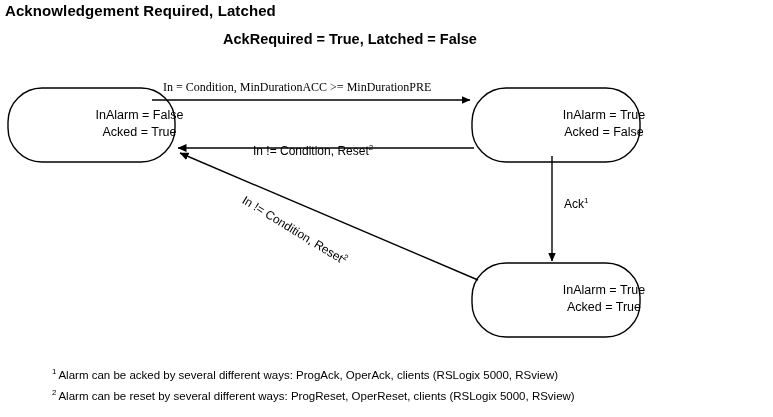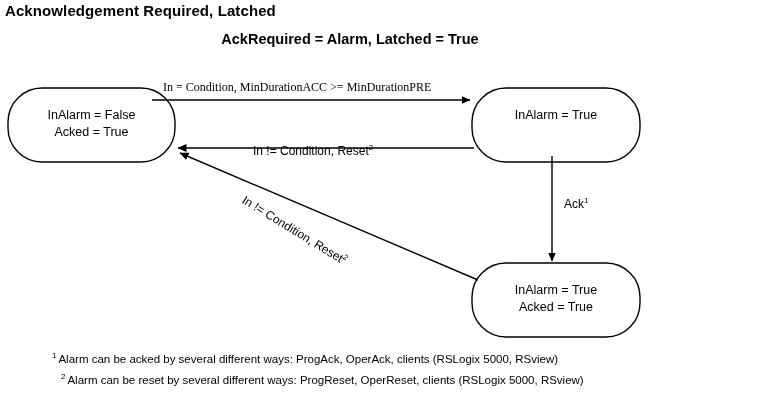--- a/index.html
+++ b/index.html
@@ -44,20 +44,21 @@
     width: 773px;
     height: 417px;
   }
 
   .state-label {
     position: absolute;
     text-align: center;
     font-size: 12.5px;
     line-height: 17px;
     white-space: nowrap;
+    margin-left: 48px;
   }
 
   .edge-label {
     position: absolute;
     font-size: 12px;
     white-space: nowrap;
   }
 
   .edge-label sup {
     font-size: 8px;
@@ -67,37 +68,38 @@
 
   #label-reset-diagonal {
     transform-origin: left top;
     transform: rotate(31.5deg);
   }
 
   .footnote {
     position: absolute;
     font-size: 11.5px;
     white-space: nowrap;
+    margin-top: 16px;
   }
   .footnote .fn-marker {
     font-size: 8px;
     vertical-align: super;
     line-height: 0;
     margin-right: 2px;
   }
 
   #footnote-1 { left: 52px; top: 353px; }
-  #footnote-2 { left: 61px; top: 374px; }
+  #footnote-2 { left: 52px; top: 374px; }
 </style>
 </head>
 <body>
 
 <div id="page-header">Acknowledgement Required, Latched</div>
 
-<div id="diagram-title">AckRequired = Alarm, Latched = True</div>
+<div id="diagram-title">AckRequired = True, Latched = False</div>
 
 <svg id="diagram-canvas" viewBox="0 0 773 417" xmlns="http://www.w3.org/2000/svg">
   <defs>
     <marker id="arrowhead" markerWidth="9" markerHeight="8" refX="8.5" refY="4" orient="auto" markerUnits="userSpaceOnUse">
       <path d="M0,0 L9,4 L0,8 Z" fill="#000000"></path>
     </marker>
   </defs>
 
   <rect x="8" y="88" width="167" height="74" rx="34" ry="34" fill="#ffffff" stroke="#000000" stroke-width="1.4"></rect>
 
@@ -114,20 +116,21 @@
   <line x1="478" y1="280" x2="180" y2="153" stroke="#000000" stroke-width="1.4" marker-end="url(#arrowhead)"></line>
 </svg>
 
 <div class="state-label" style="left:8px; top:107px; width:167px;">
   <div>InAlarm = False</div>
   <div>Acked = True</div>
 </div>
 
 <div class="state-label" style="left:472px; top:107px; width:168px;">
   <div>InAlarm = True</div>
+  <div>Acked = False</div>
 </div>
 
 <div class="state-label" style="left:472px; top:282px; width:168px;">
   <div>InAlarm = True</div>
   <div>Acked = True</div>
 </div>
 
 <div class="edge-label" id="label-to-alarm" style="left:163px; top:80px;font-family:Liberation Serif, serif;">
   <span>In = Condition, MinDurationACC &gt;= MinDurationPRE</span>
 </div>

